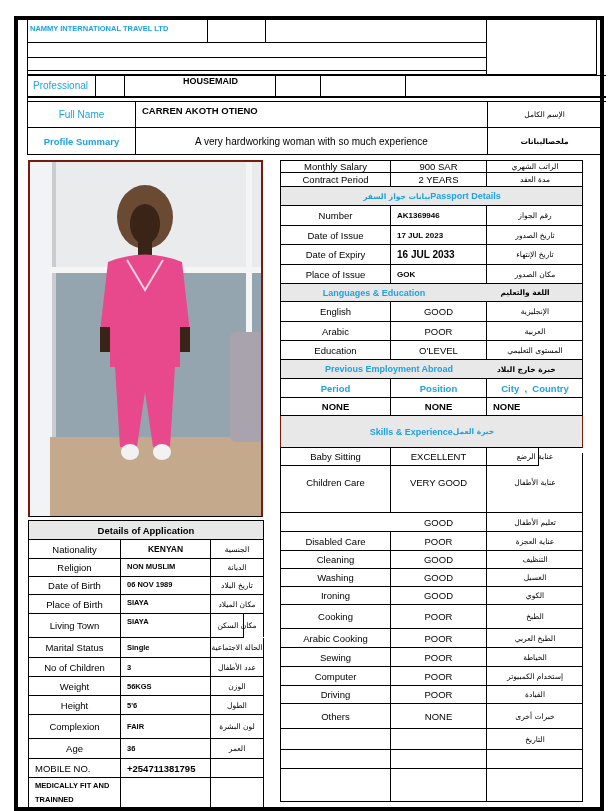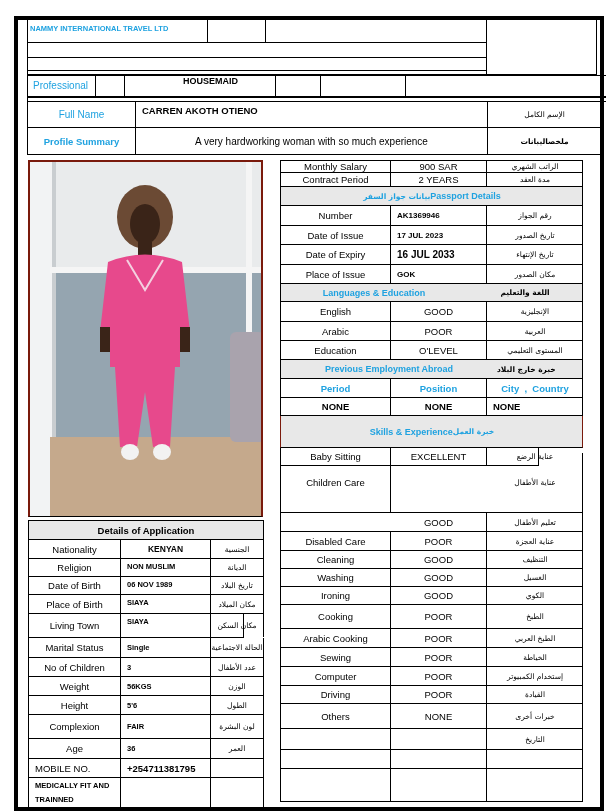--- a/index.html
+++ b/index.html
@@ -151,20 +151,21 @@
         <span class="ar">خبرة العمل</span>
       </div>
     </div>
     <div class="row" style="left: 280px; top: 448px; width: 259px; height: 18px;">
       <div class="cell" style="left: 0px; width: 110px;">Baby Sitting</div>
       <div class="cell" style="left: 110px; width: 96px;">EXCELLENT</div>
       <div class="cell ar" style="left: 206px; width: 96px;;border-right:none">عناية الرضع</div>
     </div>
     <div class="row" style="left: 280px; top: 453px; width: 303px; height: 60px;">
       <div class="cell" style="left: 0px; width: 110px;">Children Care</div>
+      <div class="cell" style="left: 110px; width: 96px;">VERY GOOD</div>
       <div class="cell ar" style="left: 206px; width: 96px;;border-right:none">عناية الأطفال</div>
     </div>
     <div class="row" style="left: 280px; top: 513px; width: 303px; height: 19px;">
       <div class="cell" style="left: 110px; width: 96px;">GOOD</div>
       <div class="cell ar" style="left: 206px; width: 96px;;border-right:none">تعليم الأطفال</div>
     </div>
     <div class="row" style="left: 280px; top: 532px; width: 303px; height: 19px;">
       <div class="cell" style="left: 0px; width: 110px;">Disabled Care</div>
       <div class="cell" style="left: 110px; width: 96px;">POOR</div>
       <div class="cell ar" style="left: 206px; width: 96px;;border-right:none">عناية العجزة</div>

